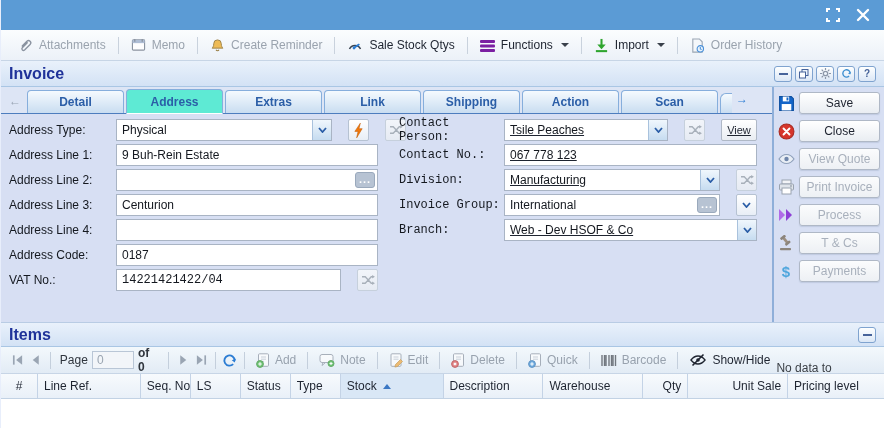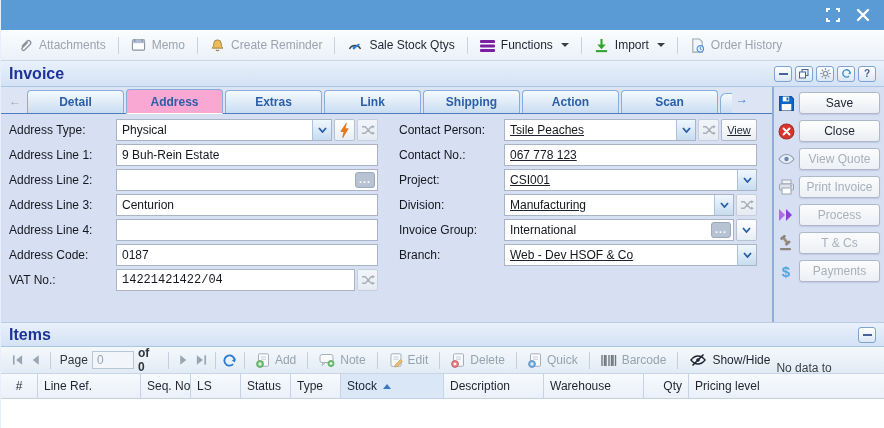--- a/index.html
+++ b/index.html
@@ -31,33 +31,33 @@
   .main-content { flex:1; display:flex; flex-direction:column; min-width:0; }
   .vsep { width:2px; background:#8fafd9; flex:0 0 2px; }
   .sidebar { width:110px; flex:0 0 110px; background:#d7dff3; padding:4px 4px 0 2px; }
 
   
   .tabbar { height:27px; flex:0 0 27px; display:flex; align-items:flex-end; padding-left:4px; border-bottom:1px solid #4d7dbe; background:#dde5f5; }
   .tab-scroll { width:20px; height:20px; display:flex; align-items:center; justify-content:center; font-weight:bold; margin:0 2px 2px 0; cursor:pointer; }
   .tab-scroll.left { color:#9aa5b5; }
   .tab-scroll.right { color:#2b7cd3; margin-bottom:4px; }
   .tab { width:97px; height:23px; margin-right:2px; border:1px solid #86aedc; border-bottom:none; border-radius:4px 4px 0 0; background:linear-gradient(#f5fafe,#c9ddf1); display:flex; align-items:center; justify-content:center; font-weight:bold; color:#2b5ea7; cursor:pointer; }
-  .tab.active { background:#f9a8d4; height:25px; position:relative; z-index:2; margin-bottom:-1px; border-bottom:1px solid #fff; }
+  .tab.active { background:#5eead4; height:25px; position:relative; z-index:2; margin-bottom:-1px; border-bottom:1px solid #fff; }
   .tab-sliver { width:12px; height:20px; border:1px solid #86aedc; border-bottom:none; border-right:none; border-radius:6px 0 0 0; background:linear-gradient(#f5fafe,#c9ddf1); }
 
   
   .form-area { flex:1; padding:5px 0 0 8px; display:flex; }
   .fcol { display:flex; flex-direction:column; }
   .fcol.left { width:372px; }
   .fcol.right { width:362px; margin-left:18px; }
   .frow { display:flex; align-items:center; height:22px; margin-bottom:3px; }
   .flabel { color:#14181f; }
   .fcol.left .flabel { width:107px; flex:0 0 107px; }
-  .fcol.right .flabel { width:105px; flex:0 0 105px; }
-  .fctrl { display:flex; align-items:center; gap:2px; }
+  .fcol.right .flabel { width:105px; flex:0 0 105px;font-family:Liberation Mono, monospace; }
+  .fctrl { display:flex; align-items:center; gap:16px; }
   .fcol.left .fctrl { width:262px; flex:0 0 262px; }
   .fcol.right .fctrl { width:253px; flex:0 0 253px;text-decoration:underline; }
   .tinput { height:22px; border:1px solid #a9b4c4; background:#fff; padding:0 5px; font-family:"Liberation Sans",sans-serif; font-size:12px; color:#14181f; width:100%; }
   .combo { display:flex; height:22px; border:1px solid #a9b4c4; background:#fff; overflow:hidden; }
   .combo input { border:none; outline:none; flex:1; min-width:0; padding:0 5px; font-family:"Liberation Sans",sans-serif; font-size:12px; color:#14181f; }
   .cbtn { width:19px; flex:0 0 19px; background:linear-gradient(#f0f7fd,#c6dcf0); border-left:1px solid #a9c2dd; display:flex; align-items:center; justify-content:center; cursor:pointer; }
   .sqbtn { width:21px; height:22px; flex:0 0 21px; border:1px solid #b6c2d2; border-radius:2px; background:linear-gradient(#ffffff,#e8eef6); display:flex; align-items:center; justify-content:center; cursor:pointer; }
   .sqbtn.disabled { background:linear-gradient(#f2f5fa,#e6ebf3); border-color:#c6d0dc; }
   .wrap-ellipsis { position:relative; flex:1; }
   .ellipsis-btn { position:absolute; right:3px; top:3px; width:20px; height:16px; border-radius:3px; background:#b7c3d3; border:1px solid #9aa9bc; color:#fff; font-weight:bold; font-size:11px; line-height:12px; text-align:center; letter-spacing:1px; cursor:pointer; }
@@ -341,33 +341,20 @@
               <span class="view-btn">View</span>
             </div>
           </div>
           <div class="frow">
             <div class="flabel">Contact No.:</div>
             <div class="fctrl">
                 <input class="tinput" value="067 778 123" style="">
               </div>
           </div>
           <div class="frow">
-            <div class="flabel">Project:</div>
-            <div class="fctrl">
-              <div class="combo" style="flex:1">
-                <input value="CSI001" style="">
-                <span class="cbtn">
-                    <svg width="9" height="6" viewBox="0 0 9 6">
-                      <path d="M1 1l3.5 4L8 1" fill="none" stroke="#2b5ea7" stroke-width="1.8"></path>
-                    </svg>
-                  </span>
-              </div>
-            </div>
-          </div>
-          <div class="frow">
             <div class="flabel">Division:</div>
             <div class="fctrl">
               <div class="combo" style="flex:1">
                 <input value="Manufacturing" style="">
                 <span class="cbtn">
                     <svg width="9" height="6" viewBox="0 0 9 6">
                       <path d="M1 1l3.5 4L8 1" fill="none" stroke="#2b5ea7" stroke-width="1.8"></path>
                     </svg>
                   </span>
               </div>
@@ -636,20 +623,23 @@
       </div>
     <div class="gh" style="width:100px">
         <span>Description</span>
       </div>
     <div class="gh" style="width:100px">
         <span>Warehouse</span>
       </div>
     <div class="gh right" style="width:45px">
         <span>Qty</span>
       </div>
+    <div class="gh right" style="width:100px">
+        <span>Unit Sale</span>
+      </div>
     <div class="gh" style="width:96px; border-right:none">
         <span>Pricing level</span>
       </div>
   </div>
 
   <div class="grid-body"></div>
 
 </div>
 
 </body></html>

